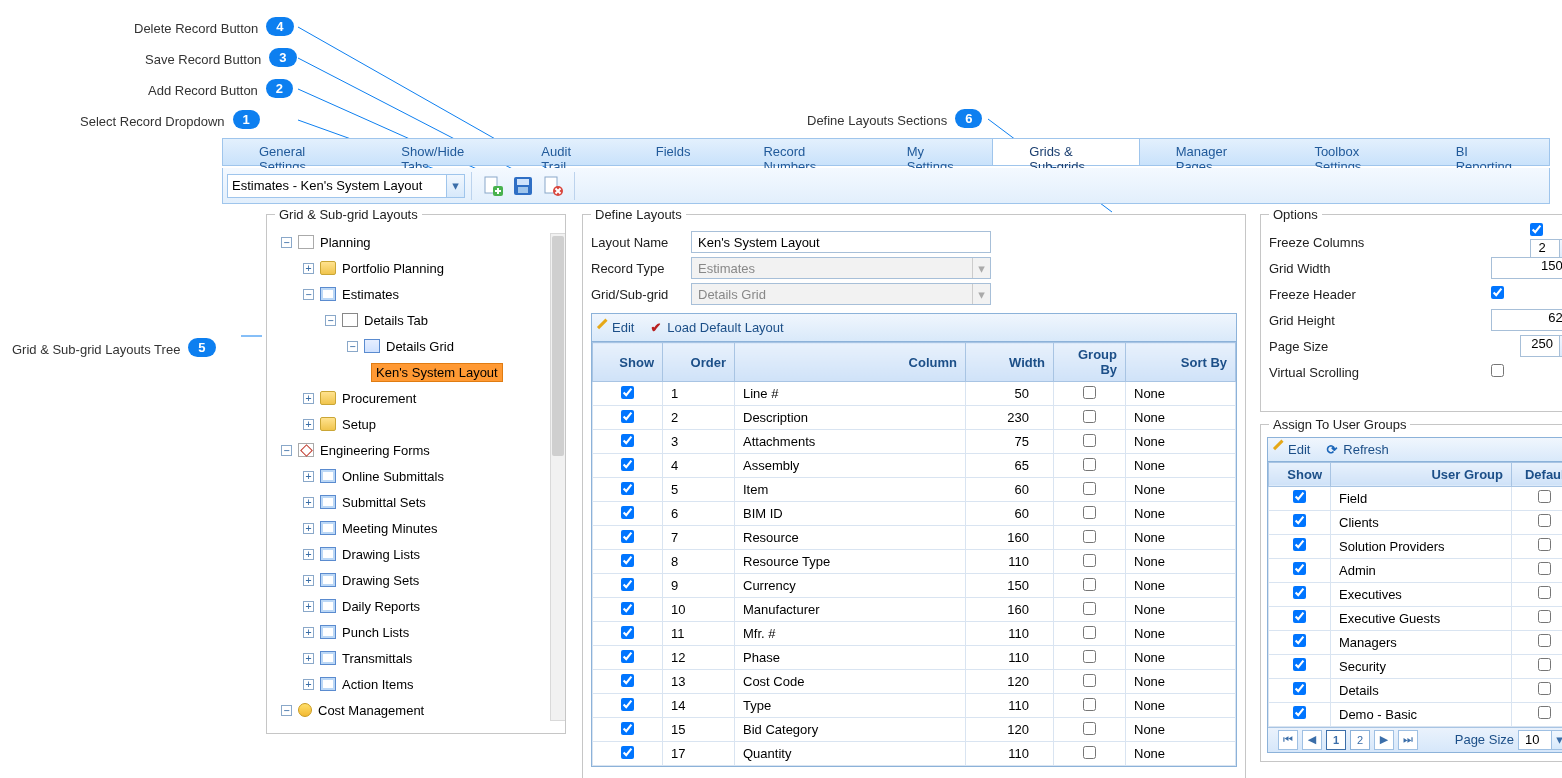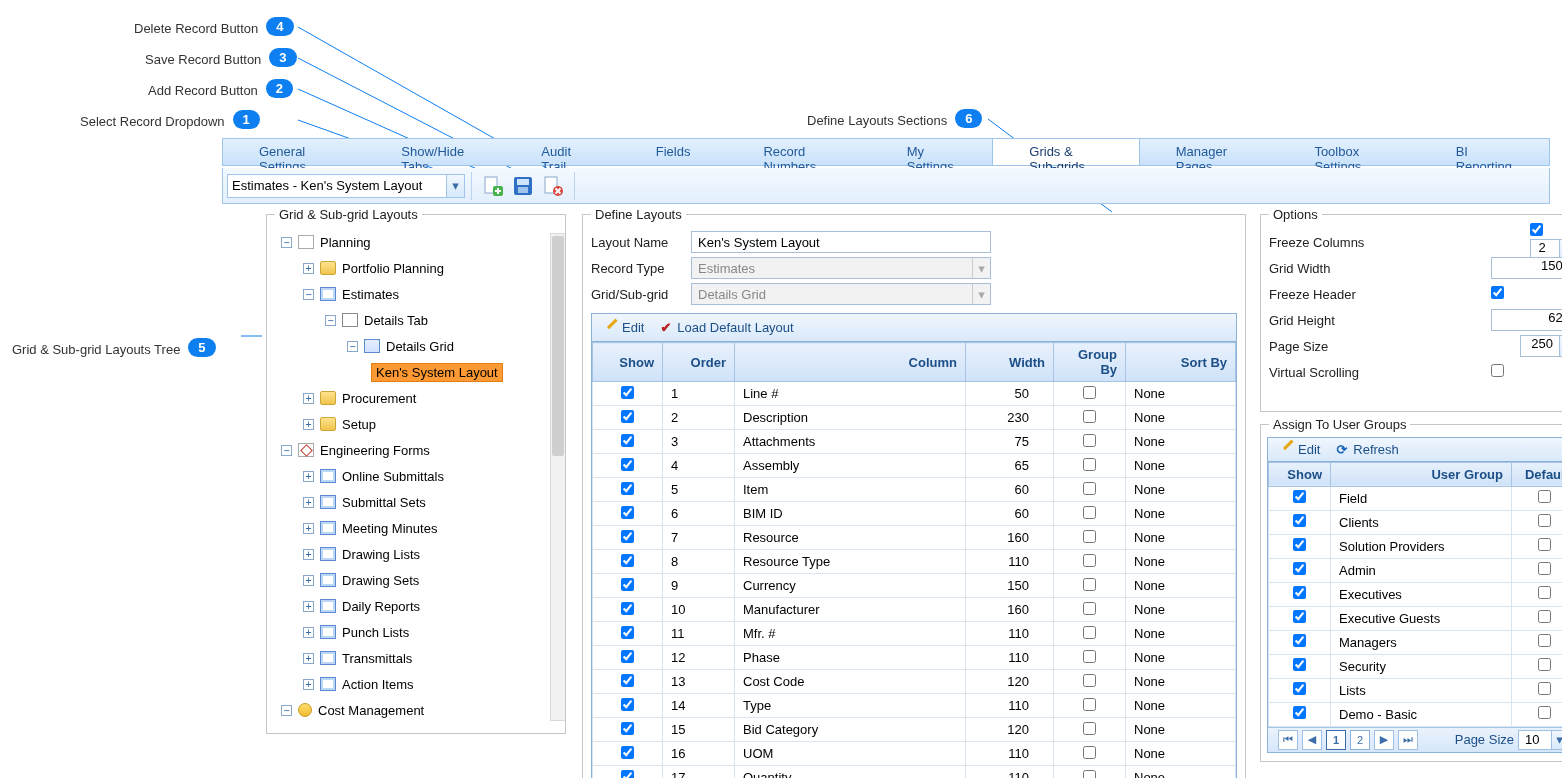--- a/index.html
+++ b/index.html
@@ -53,21 +53,21 @@
 
 .form-row { display:flex; align-items:center; height:26px; margin-bottom:0;}
 .form-label { width: 100px; color:#222;}
 .form-input { width: 300px; height:22px; border:1px solid #a7bfd8; padding:0 6px; background:#fff; display:flex; align-items:center;}
 .form-input.ro { background:#f2f2f2; color:#888;}
 .form-dd { position:relative;}
 .form-dd .dd-arrow{ position:absolute; right:0; top:0; bottom:0; width:18px; background:#f2f2f2; border-left:1px solid #ccc; display:flex;align-items:center;justify-content:center;color:#aaa;}
 
 
 .grid { border:1px solid #8cb2d9; background:#fff; }
-.grid-toolbar { height:28px; background:linear-gradient(#f0f6fd,#d9e9fa); border-bottom:1px solid #8cb2d9; display:flex; align-items:center; gap:16px; padding-left:10px;}
+.grid-toolbar { height:28px; background:linear-gradient(#f0f6fd,#d9e9fa); border-bottom:1px solid #8cb2d9; display:flex; align-items:center; gap:16px; }
 .grid-tb-btn { display:flex; align-items:center; gap:6px; color:#1c4f88; cursor:pointer;}
 .ico-pencil{width:14px;height:14px;display:inline-block;}
 .ico-pencil::before{content:'';display:block;width:12px;height:3px;background:#e6a817;transform:rotate(-45deg) translate(2px,4px);}
 .ico-check{color:#b92020;font-weight:bold;}
 .ico-refresh{color:#1d67b9;font-weight:bold;}
 .grid table{ width:100%; border-collapse:collapse; table-layout:fixed;}
 .grid th{ background:linear-gradient(#e8f1fc,#cfe2f8); border:1px solid #a8c4e3; text-align:right; padding:4px 8px; color:#1c4f88; font-weight:bold;}
 .grid td{ border:1px solid #d9e4f1; padding:3px 8px; height:24px;}
 .grid td.num{ text-align:right; padding-right:24px;}
 .grid input[type=checkbox]{ }
@@ -446,28 +446,20 @@
             <tr>
               <td class="checkbox-cell"><input type="checkbox" checked="" style=""></td>
               <td>15</td>
               <td>Bid Category</td>
               <td class="num">120</td>
               <td class="checkbox-cell"><input type="checkbox" style=""></td>
               <td>None</td>
             </tr>
             <tr>
               <td class="checkbox-cell"><input type="checkbox" checked="" style=""></td>
-              <td>16</td>
-              <td>UOM</td>
-              <td class="num">110</td>
-              <td class="checkbox-cell"><input type="checkbox" style=""></td>
-              <td>None</td>
-            </tr>
-            <tr>
-              <td class="checkbox-cell"><input type="checkbox" checked="" style=""></td>
               <td>17</td>
               <td>Quantity</td>
               <td class="num">110</td>
               <td class="checkbox-cell"><input type="checkbox" style=""></td>
               <td>None</td>
             </tr>
           </tbody>
       </table>
     </div>
   </div>
@@ -573,21 +565,21 @@
               <td>Managers</td>
               <td class="checkbox-cell"><input type="checkbox" style=""></td>
             </tr>
             <tr>
               <td class="checkbox-cell"><input type="checkbox" checked="" style=""></td>
               <td>Security</td>
               <td class="checkbox-cell"><input type="checkbox" style=""></td>
             </tr>
             <tr>
               <td class="checkbox-cell"><input type="checkbox" checked="" style=""></td>
-              <td>Lists</td>
+              <td>Details</td>
               <td class="checkbox-cell"><input type="checkbox" style=""></td>
             </tr>
             <tr>
               <td class="checkbox-cell"><input type="checkbox" checked="" style=""></td>
               <td>Demo - Basic</td>
               <td class="checkbox-cell"><input type="checkbox" style=""></td>
             </tr>
           </tbody>
       </table>
       <div class="pager" style="margin-top:auto;">

